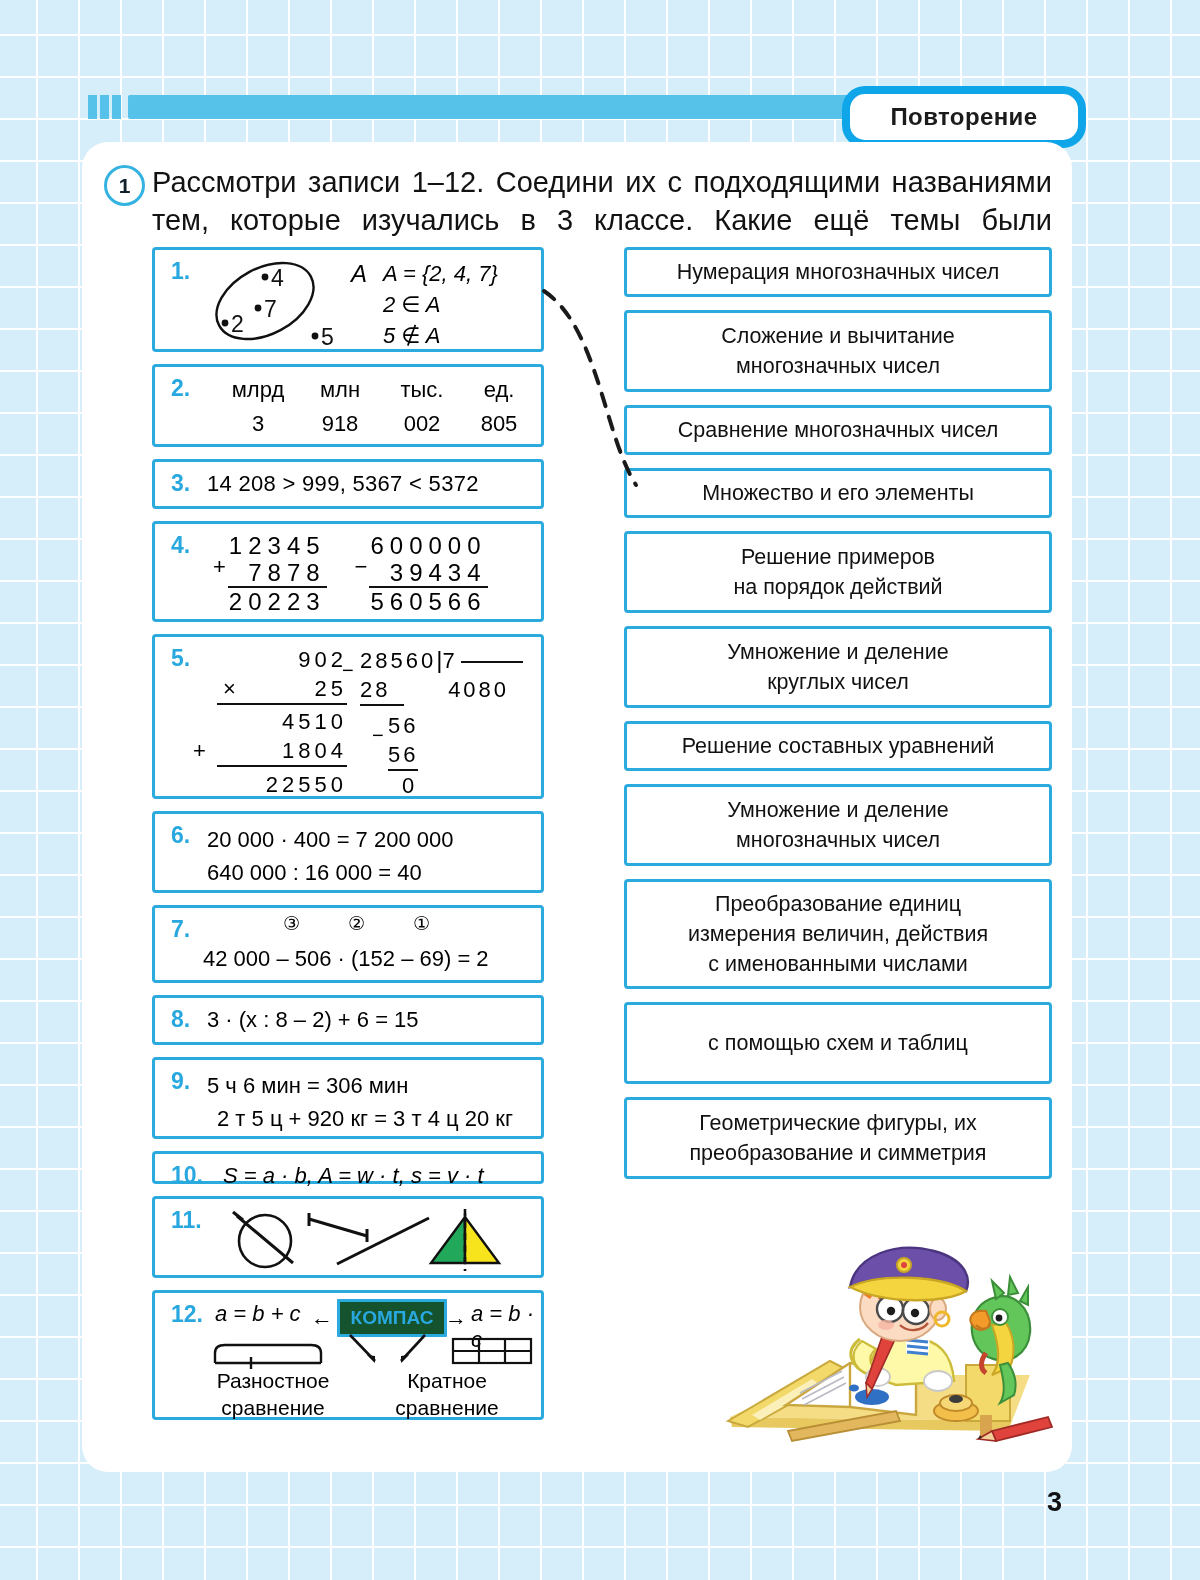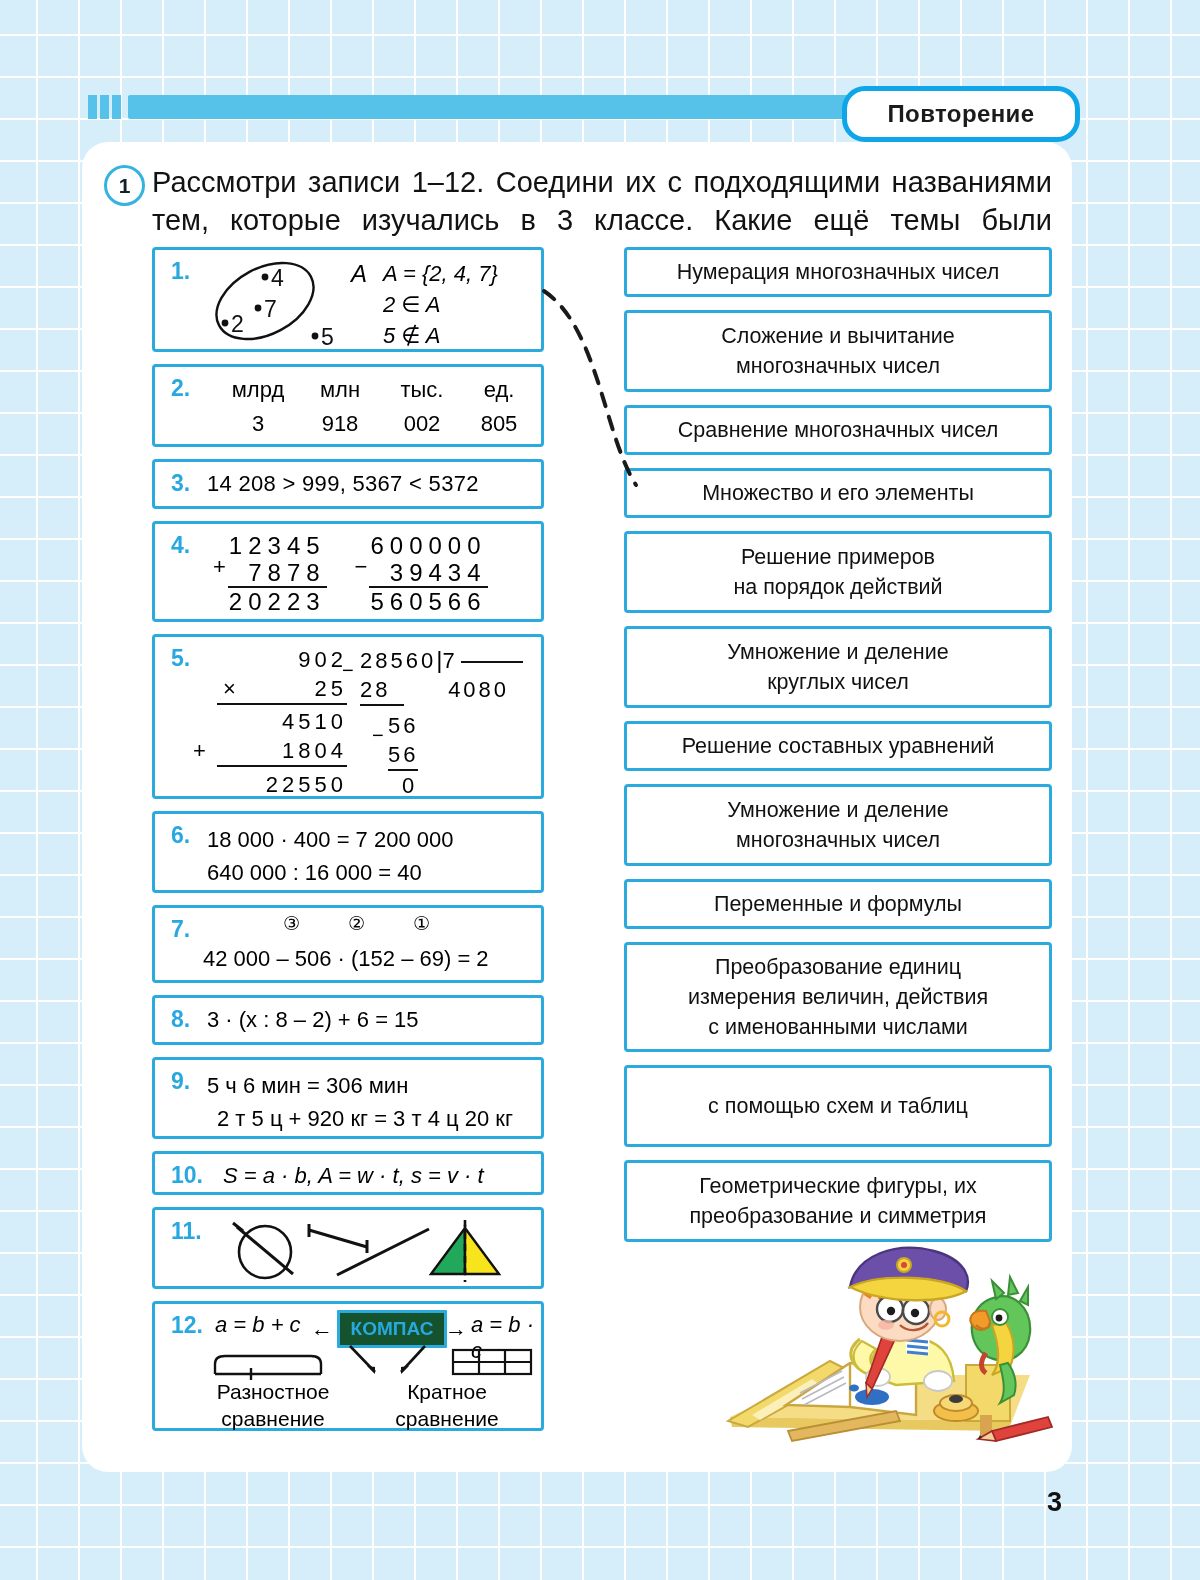--- a/index.html
+++ b/index.html
@@ -23,21 +23,21 @@
     background:#ffffff;border-radius:26px;
   }
   
   #hdrbar{
     position:absolute;left:128px;top:95px;width:790px;height:24px;
     background:#56c2ea;border-radius:2px;
   }
   .tick{position:absolute;top:95px;width:9px;height:24px;background:#56c2ea;}
   #tabwrap{
     position:absolute;left:842px;top:86px;width:228px;height:46px;
-    background:#ffffff;border:5px solid #0ea5e9;border-radius:23px;
+    background:#ffffff;border:8px solid #0ea5e9;border-radius:23px;
     display:flex;align-items:center;justify-content:center;
   }
   #tabwrap span{font-size:24px;font-weight:bold;color:#1b1b1b;letter-spacing:.4px;}
 
   
   #tasknum{
     position:absolute;left:104px;top:165px;width:35px;height:35px;border-radius:50%;
     border:3px solid #35b3e0;background:#fff;
     display:flex;align-items:center;justify-content:center;
     font-size:21px;font-weight:bold;color:#12202b;
@@ -81,21 +81,21 @@
 
   #c3{height:50px;}
   #c3 .line{position:absolute;left:52px;top:9px;font-size:22px;letter-spacing:.3px;}
 
   #c4{height:101px;}
   #c5{height:165px;}
   #c6{height:82px;}
   #c7{height:78px;}
   #c8{height:50px;}
   #c9{height:82px;}
-  #c10{height:44px;}
+  #c10{height:33px;}
   #c11{height:82px;}
   #c12{height:130px;}
 
   .dtable{border-collapse:collapse;font-size:24px;}
   .dtable td{text-align:center;width:19px;padding:0 1px;line-height:27px;}
   .uline td{border-bottom:2px solid #111;}
 
   .opsym{font-size:22px;}
 </style>
 </head>
@@ -238,21 +238,21 @@
       <div style="margin-left:28px;">
         <span style="display:inline-block;border-bottom:2px solid #111;letter-spacing:3px;">56</span>
       </div>
       <div style="margin-left:42px;">0</div>
     </div>
   </div>
 
   <div class="card" id="c6">
     <span class="idx">6.</span>
     <div style="position:absolute;left:52px;top:9px;font-size:22px;line-height:33px;">
-      <div>18 000 · 400 = 7 200 000</div>
+      <div>20 000 · 400 = 7 200 000</div>
       <div>640 000 : 16 000 = 40</div>
     </div>
   </div>
 
   <div class="card" id="c7">
     <span class="idx">7.</span>
     <div style="position:absolute;left:128px;top:4px;font-size:19px;letter-spacing:48px;">
       <span>③</span><span>②</span><span>①</span>
     </div>
     <div style="position:absolute;left:48px;top:38px;font-size:22px;">42 000 – 506 · (152 – 69) = 2</div>
@@ -349,23 +349,20 @@
     <span>Умножение  и  деление</span>
     <span>круглых  чисел</span>
   </div>
   <div class="topic" style="height:50px;">
     <span>Решение  составных  уравнений</span>
   </div>
   <div class="topic" style="height:82px;flex-direction:column;">
     <span>Умножение  и  деление</span>
     <span>многозначных  чисел</span>
   </div>
-  <div class="topic" style="height:50px;">
-    <span>Переменные  и  формулы</span>
-  </div>
   <div class="topic" style="height:110px;flex-direction:column;">
     <span>Преобразование  единиц</span>
     <span>измерения  величин,  действия</span>
     <span>с  именованными  числами</span>
   </div>
   <div class="topic" style="height:82px;flex-direction:column;">
     <span>с  помощью  схем  и  таблиц</span>
   </div>
   <div class="topic" style="height:82px;flex-direction:column;">
     <span>Геометрические  фигуры,  их</span>

